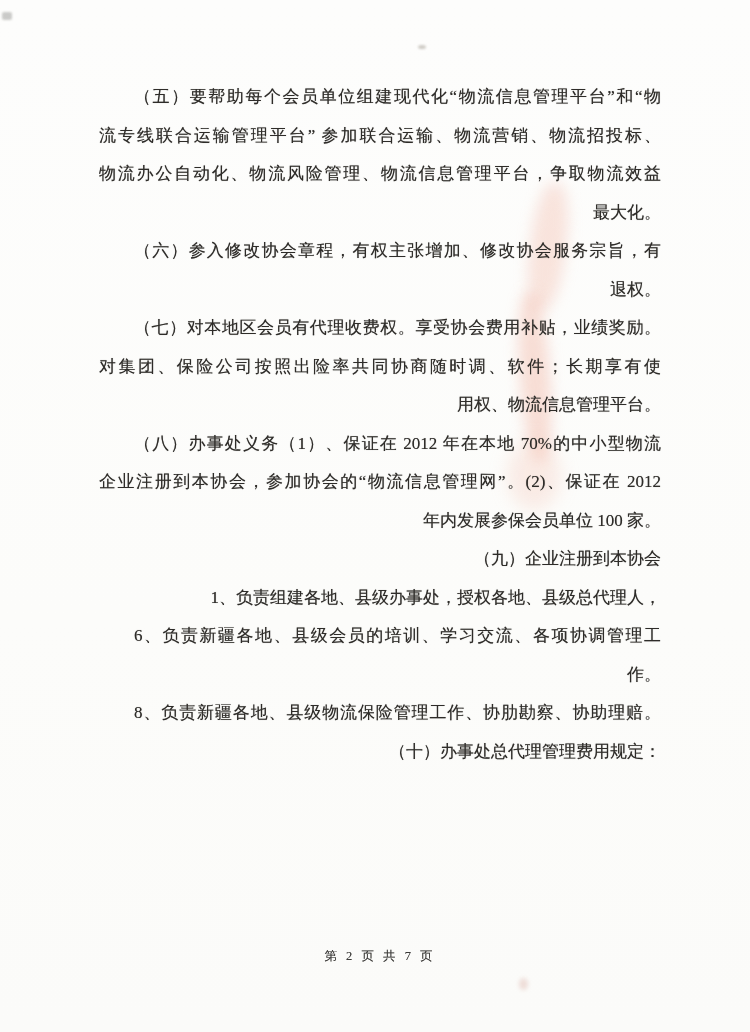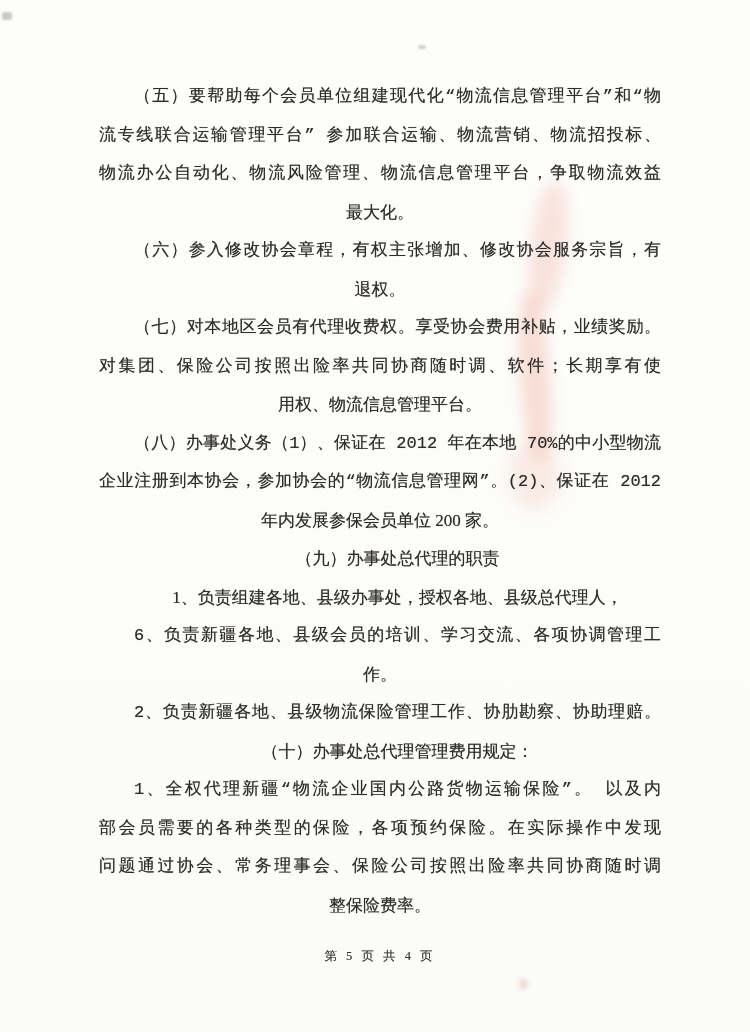--- a/index.html
+++ b/index.html
@@ -9,24 +9,24 @@
     font-family:"Liberation Serif","DejaVu Serif",serif;
   }
   .page{position:absolute;inset:0;background:linear-gradient(180deg,#fdfdfc 0%,#fcfcfa 60%,#fbfbf9 100%);}
   .content{
     position:absolute;left:99px;top:78px;width:562px;
     color:#2e2c29;
   }
   .para{margin:0;padding:0;}
   .line{
     height:38.5px;line-height:38.5px;font-size:17px;
-    text-align:center;overflow:hidden;
+    text-align:right;overflow:hidden;
     text-shadow:0 0 0.7px rgba(40,38,35,0.55);
   }
-  .line.just{text-align:justify;text-align-last:justify;font-family:Liberation Mono, monospace;}
+  .line.just{text-align:justify;text-align-last:justify;}
   .line.indent{text-indent:35px;}
   .footer{
     position:absolute;left:99px;top:948px;width:562px;height:22px;
     text-align:center;font-size:12.5px;letter-spacing:3px;color:#3b3a38;
     text-shadow:0 0 0.5px rgba(50,48,45,0.5);
   }
   
   .stain{position:absolute;pointer-events:none;}
   .stain-a{left:530px;top:182px;width:36px;height:130px;background:rgba(238,168,148,0.30);border-radius:45%;filter:blur(7px);transform:rotate(7deg);}
   .stain-b{left:520px;top:292px;width:30px;height:170px;background:rgba(238,160,140,0.34);border-radius:45%;filter:blur(7px);transform:rotate(-4deg);}
@@ -58,40 +58,34 @@
         <div class="line">退权。</div>
       </div>
       <div class="para">
         <div class="line indent just">（七）对本地区会员有代理收费权。享受协会费用补贴，业绩奖励。</div>
         <div class="line just">对集团、保险公司按照出险率共同协商随时调、软件；长期享有使</div>
         <div class="line">用权、物流信息管理平台。</div>
       </div>
       <div class="para">
         <div class="line indent just">（八）办事处义务（1）、保证在 2012 年在本地 70%的中小型物流</div>
         <div class="line just">企业注册到本协会，参加协会的“物流信息管理网”。(2)、保证在 2012</div>
-        <div class="line">年内发展参保会员单位 200 家。</div>
+        <div class="line">年内发展参保会员单位 100 家。</div>
       </div>
       <div class="para">
-        <div class="line indent">（九）办事处总代理的职责</div>
+        <div class="line indent">（九）企业注册到本协会</div>
       </div>
       <div class="para">
         <div class="line indent">1、负责组建各地、县级办事处，授权各地、县级总代理人，</div>
       </div>
       <div class="para">
         <div class="line indent just">6、负责新疆各地、县级会员的培训、学习交流、各项协调管理工</div>
         <div class="line">作。</div>
       </div>
       <div class="para">
-        <div class="line indent just">2、负责新疆各地、县级物流保险管理工作、协肋勘察、协助理赔。</div>
+        <div class="line indent just">8、负责新疆各地、县级物流保险管理工作、协肋勘察、协助理赔。</div>
       </div>
       <div class="para">
         <div class="line indent">（十）办事处总代理管理费用规定：</div>
       </div>
-      <div class="para">
-        <div class="line indent just">1、全权代理新疆“物流企业国内公路货物运输保险”。 以及内</div>
-        <div class="line just">部会员需要的各种类型的保险，各项预约保险。在实际操作中发现</div>
-        <div class="line just">问题通过协会、常务理事会、保险公司按照出险率共同协商随时调</div>
-        <div class="line">整保险费率。</div>
-      </div>
     </div>
 
-  <div class="footer">第 5 页 共 4 页</div>
+  <div class="footer">第 2 页 共 7 页</div>
 </div>
 
 </body></html>

